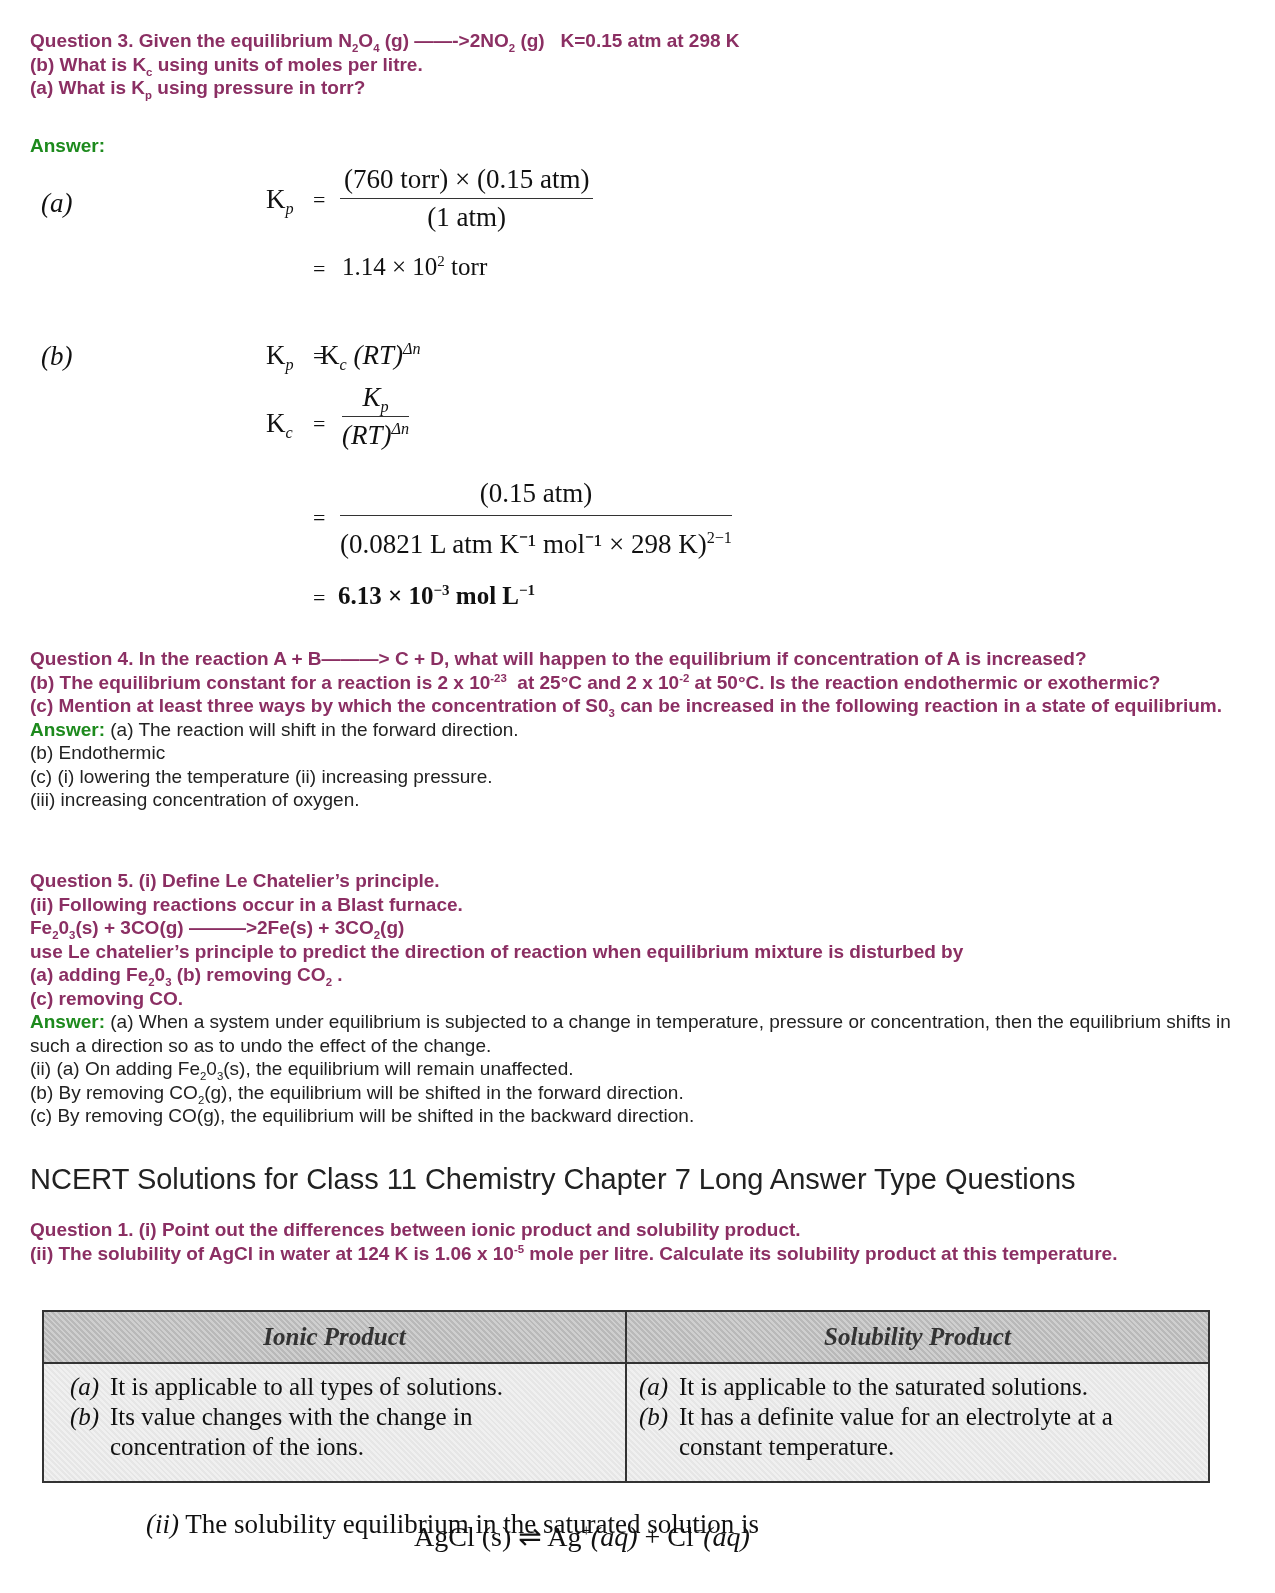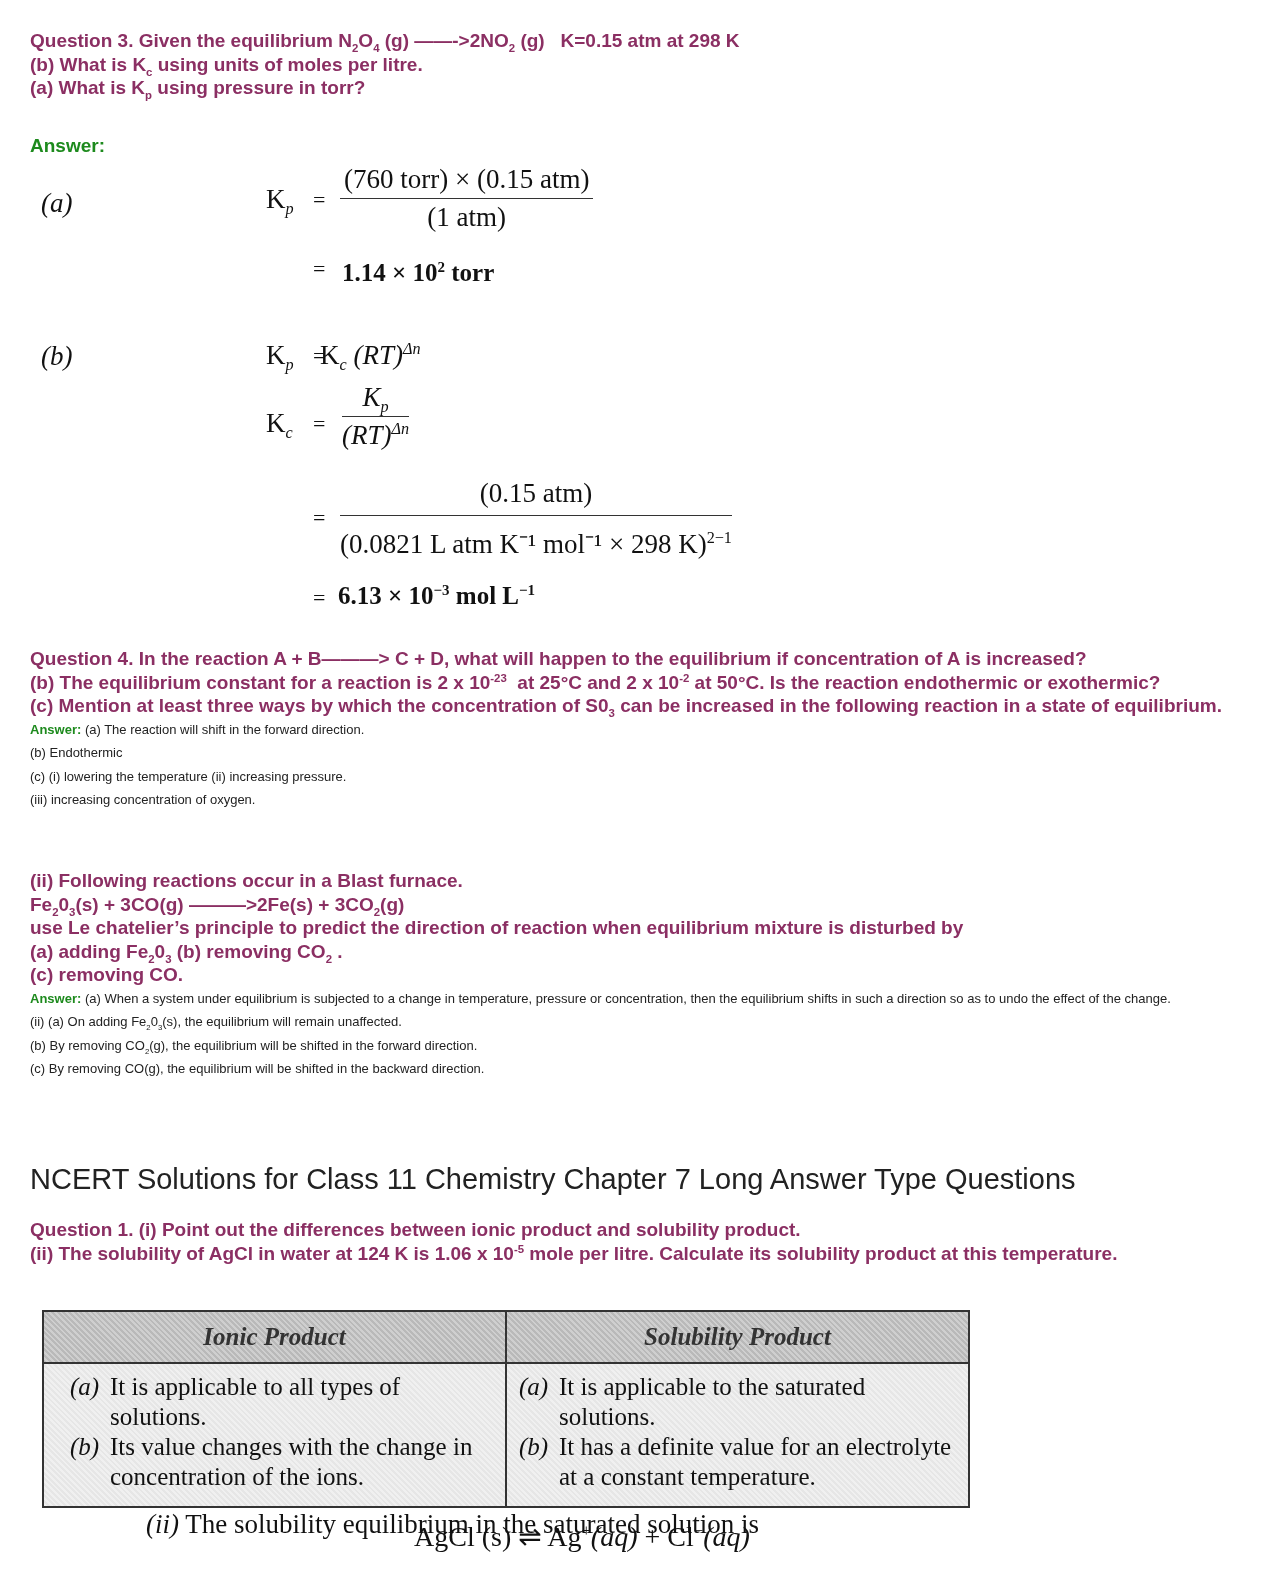--- a/index.html
+++ b/index.html
@@ -1,28 +1,28 @@
 <!DOCTYPE html>
 <html><head>
 <meta charset="utf-8">
 <style>
   html, body { margin:0; padding:0; background:#ffffff; }
   body { width:1275px; height:1593px; position:relative; overflow:hidden; font-family:"Liberation Sans", sans-serif; color:#222; }
   .q { color:#8b2f63; font-weight:bold; font-size:19px; line-height:23.5px; font-family:"Liberation Sans", sans-serif; }
   .ans-label { color:#1d8a1d; font-weight:bold; }
-  .ans { font-size:13px; line-height:23.5px; color:#222; font-family:"Liberation Sans", sans-serif; }
+  .ans { font-size:19px; line-height:23.5px; color:#222; font-family:"Liberation Sans", sans-serif; }
   .block { position:absolute; left:30px; right:20px; }
   sub, sup { font-size:60%; line-height:0; }
   .math { position:absolute; font-family:"Liberation Serif", serif; font-size:27px; color:#111; }
   .it { font-style:italic; }
   .frac { display:inline-block; vertical-align:middle; text-align:center; }
   .frac .num { display:block; padding:0 4px 3px; border-bottom:1.5px solid #333; }
   .frac .den { display:block; padding-top:3px; }
   .heading { position:absolute; left:30px; top:1163px; font-size:29px; color:#222; font-family:"Liberation Sans", sans-serif; }
-  table.cmp { position:absolute; left:42px; top:1310px; width:928px; border-collapse:collapse; font-family:"Liberation Serif", serif; font-size:25px; color:#111;
+  table.cmp { position:absolute; left:42px; top:1310px; width:1168px; border-collapse:collapse; font-family:"Liberation Serif", serif; font-size:25px; color:#111;
      background: repeating-linear-gradient(45deg,#e6e6e6 0 2px,#f0f0f0 2px 4px); padding-left: 26px; }
   table.cmp th { height:48px; font-style:italic; font-weight:bold; color:#333; background: repeating-linear-gradient(45deg,#b9b9b9 0 2px,#cfcfcf 2px 4px); border:2px solid #333; }
   table.cmp td { vertical-align:top; padding:8px 14px 14px 26px; border:2px solid #333; line-height:30px; height:95px; }
   .item { display:flex; }
   .item .lbl { width:40px; flex:none; font-style:italic; }
 </style>
 </head>
 <body>
 
 <div class="block q" style="top:29px;">
@@ -32,21 +32,21 @@
 </div>
 <div class="block q" style="top:134px;"><span class="ans-label">Answer:</span></div>
 
 <div class="math it" style="left:41px; top:188px;">(a)</div>
 <div class="math" style="left:266px; top:184px;"><span>K</span><sub class="it">p</sub></div>
 <div class="math" style="left:313px; top:187px; font-size:22px;">=</div>
 <div class="math" style="left:340px; top:164px;">
   <span class="frac"><span class="num">(760 torr) × (0.15 atm)</span><span class="den">(1 atm)</span></span>
 </div>
 <div class="math" style="left:313px; top:256px; font-size:22px;">=</div>
-<div class="math" style="left:342px; top:253px; font-weight:bold; font-size:25px;margin-top:6px;"><span>1.14 × 10</span><sup>2</sup><span> torr</span></div>
+<div class="math" style="left:342px; top:253px; font-weight:normal; font-size:25px;"><span>1.14 × 10</span><sup>2</sup><span> torr</span></div>
 
 <div class="math it" style="left:41px; top:341px;">(b)</div>
 <div class="math" style="left:266px; top:340px;"><span>K</span><sub class="it">p</sub></div>
 <div class="math" style="left:313px; top:343px; font-size:22px;">=</div>
 <div class="math" style="left:320px; top:340px;"><span>K</span><sub class="it">c</sub><span class="it"> (RT)</span><sup class="it">Δn</sup></div>
 
 <div class="math" style="left:266px; top:408px;"><span>K</span><sub class="it">c</sub></div>
 <div class="math" style="left:313px; top:411px; font-size:22px;">=</div>
 <div class="math" style="left:342px; top:382px;">
   <span class="frac"><span class="num it" style="padding:0 10px 3px;"><span>K</span><sub>p</sub></span><span class="den it"><span>(RT)</span><sup>Δn</sup></span></span>
@@ -63,20 +63,21 @@
   <div class="q">Question 4. In the reaction A + B———&gt; C + D, what will happen to the equilibrium if concentration of A is increased?</div>
   <div class="q"><span>(b) The equilibrium constant for a reaction is 2 x 10</span><sup>-23</sup><span style="white-space:pre">  at 25°C and 2 x 10</span><sup>-2</sup><span> at 50°C. Is the reaction endothermic or exothermic?</span></div>
   <div class="q"><span>(c) Mention at least three ways by which the concentration of S0</span><sub>3</sub><span> can be increased in the following reaction in a state of equilibrium.</span></div>
   <div class="ans"><span class="ans-label">Answer:</span><span> (a) The reaction will shift in the forward direction.</span></div>
   <div class="ans">(b) Endothermic</div>
   <div class="ans">(c) (i) lowering the temperature (ii) increasing pressure.</div>
   <div class="ans">(iii) increasing concentration of oxygen.</div>
 </div>
 
 <div class="block" style="top:869px;">
+  <div class="q">Question 5. (i) Define Le Chatelier’s principle.</div>
   <div class="q">(ii) Following reactions occur in a Blast furnace.</div>
   <div class="q"><span>Fe</span><sub>2</sub><span>0</span><sub>3</sub><span>(s) + 3CO(g) ———&gt;2Fe(s) + 3CO</span><sub>2</sub><span>(g)</span></div>
   <div class="q">use Le chatelier’s principle to predict the direction of reaction when equilibrium mixture is disturbed by</div>
   <div class="q"><span>(a) adding Fe</span><sub>2</sub><span>0</span><sub>3</sub><span> (b) removing CO</span><sub>2</sub><span> .</span></div>
   <div class="q">(c) removing CO.</div>
   <div class="ans" style="margin-right:-10px;"><span class="ans-label">Answer:</span><span> (a) When a system under equilibrium is subjected to a change in temperature, pressure or concentration, then the equilibrium shifts in such a direction so as to undo the effect of the change.</span></div>
   <div class="ans"><span>(ii) (a) On adding Fe</span><sub>2</sub><span>0</span><sub>3</sub><span>(s), the equilibrium will remain unaffected.</span></div>
   <div class="ans"><span>(b) By removing CO</span><sub>2</sub><span>(g), the equilibrium will be shifted in the forward direction.</span></div>
   <div class="ans">(c) By removing CO(g), the equilibrium will be shifted in the backward direction.</div>
 </div>

